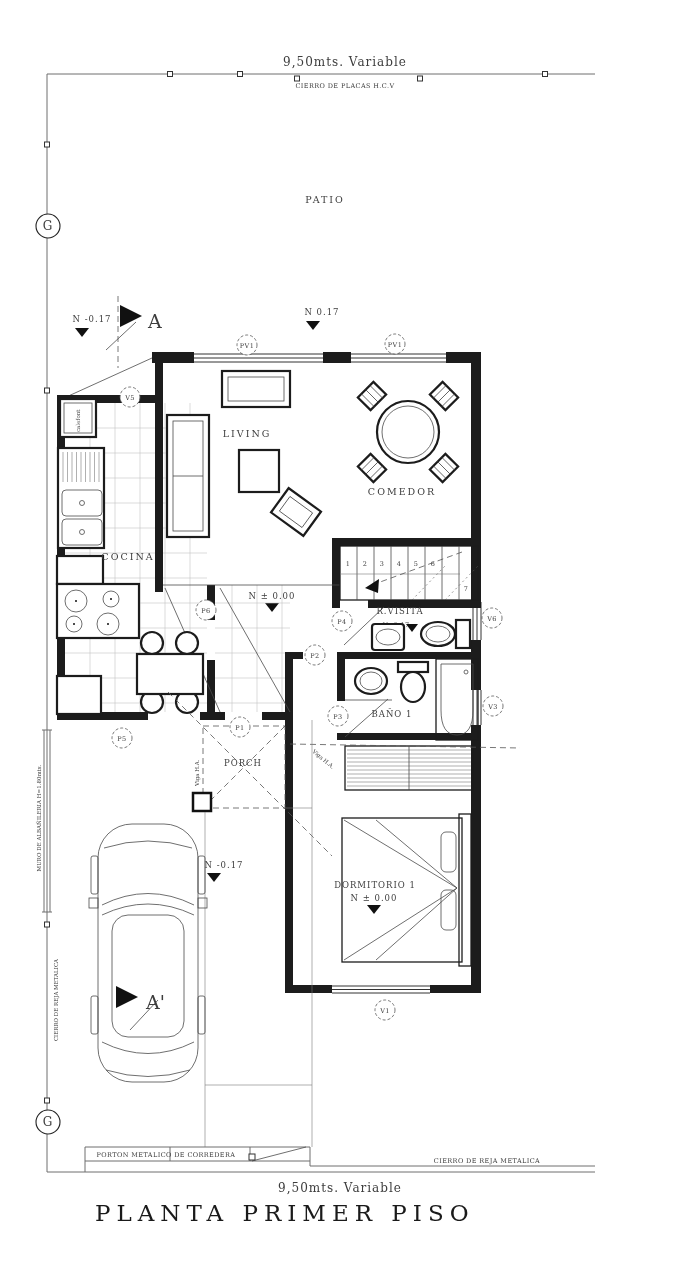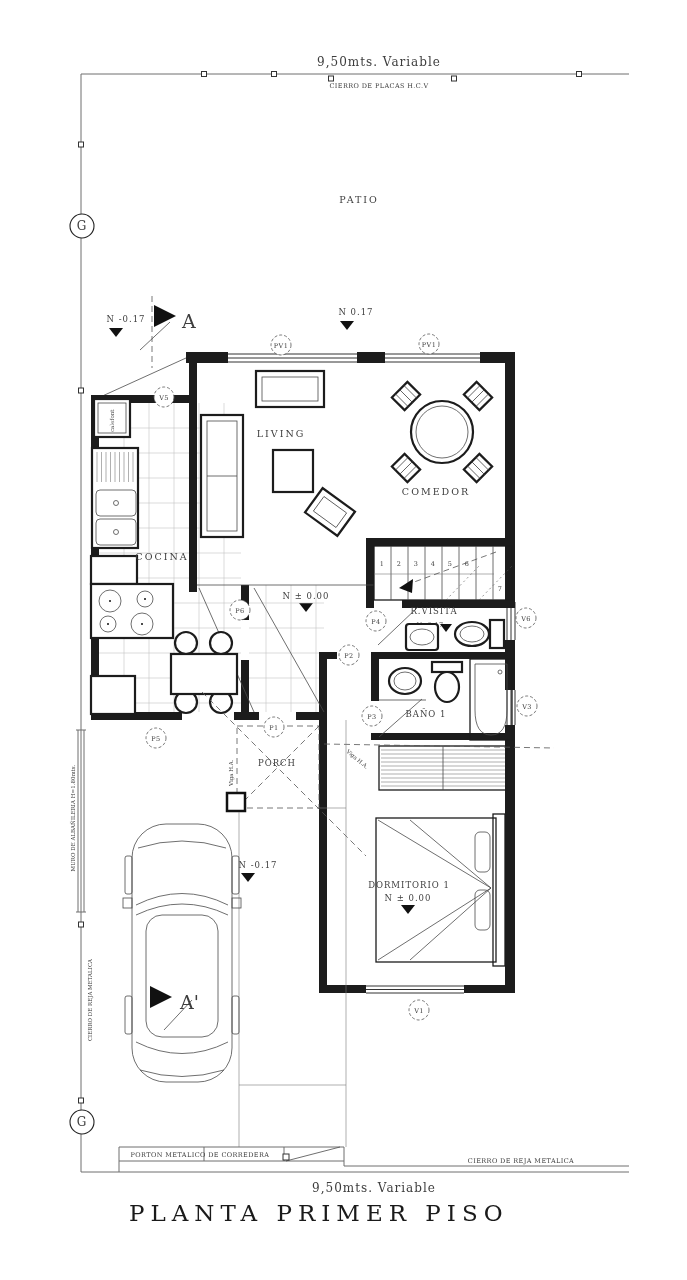--- a/index.html
+++ b/index.html
@@ -1,16 +1,16 @@
 <!DOCTYPE html>
 <html><head>
 <meta charset="utf-8">
 <style>
   html,body{margin:0;padding:0;background:#ffffff;}
-  .sheet{position:relative;width:595px;height:1280px;background:#ffffff;overflow:hidden;margin-left:34px;}
+  .sheet{position:relative;width:595px;height:1280px;background:#ffffff;overflow:hidden;}
   svg text{font-family:"DejaVu Serif", serif;fill:#3d3d3d;}
   .w{fill:#1c1c1c;stroke:none;}
   .ln{stroke:#1c1c1c;stroke-width:1.3;fill:none;}
   .lnw{stroke:#1c1c1c;stroke-width:2.2;fill:#ffffff;}
   .thin{stroke:#4a4a4a;stroke-width:0.8;fill:none;}
   .xthin{stroke:#7a7a7a;stroke-width:0.6;fill:none;}
   .grid{stroke:#c4c4c4;stroke-width:0.6;fill:none;}
   .fence{stroke:#6f6f6f;stroke-width:1;fill:none;}
   .dash{stroke:#555;stroke-width:0.8;stroke-dasharray:6 4;fill:none;}
   .dot{stroke:#555;stroke-width:0.6;stroke-dasharray:2 3;fill:none;}

